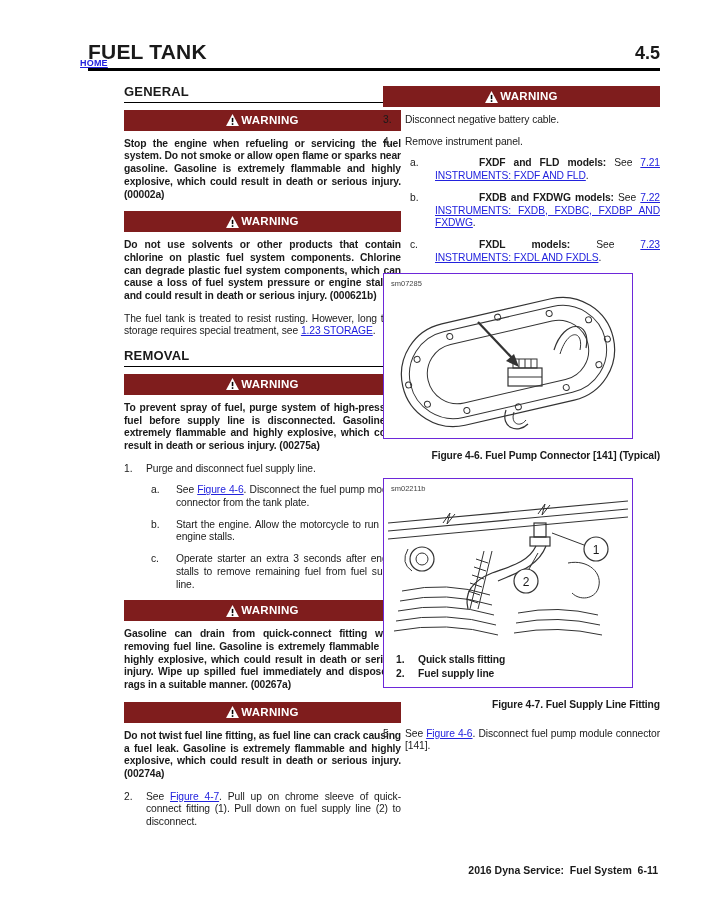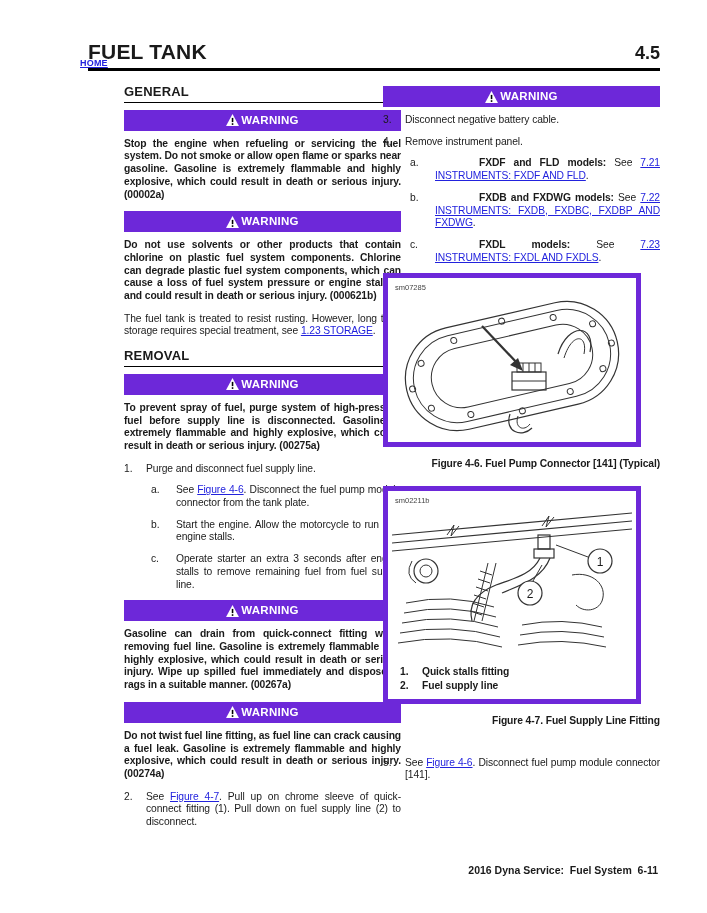--- a/index.html
+++ b/index.html
@@ -11,34 +11,34 @@
   
   .home{position:absolute;top:12px;left:80px;font-size:9px;font-weight:bold;letter-spacing:.2px;margin-top:46px;}
   .title{position:absolute;top:40px;left:88px;font-size:21px;font-weight:bold;letter-spacing:.2px;}
   .secnum{position:absolute;top:43px;right:47px;font-size:18px;font-weight:bold;}
   .titlerule{position:absolute;top:68px;left:88px;right:47px;height:3px;background:#000;}
   
   .col{position:absolute;top:86px;width:277px;font-size:10.3px;line-height:12.7px;letter-spacing:-0.1px;}
   .col-left{left:100px;margin-left:24px;}
   .col-right{left:383px;}
   h2.sec{font-size:13px;font-weight:bold;margin:0 0 7px 0;padding:0 0 3px 0;border-bottom:1.5px solid #000;letter-spacing:.2px;}
-  .banner{background:#6d28d9;color:#fff;height:21px;display:flex;align-items:center;justify-content:center;
+  .banner{background:#7f1d1d;color:#fff;height:21px;display:flex;align-items:center;justify-content:center;
           font-weight:bold;font-size:11.5px;margin:3px 0 7px 0;letter-spacing:.3px;}
   .banner svg{margin-right:2px;display:block;}
   .wtext{font-weight:bold;text-align:justify;margin:0 0 10px 0;}
   .ptext{text-align:justify;margin:0 0 9px 0;}
   .step{display:flex;margin:0 0 9px 0;}
   .step .n{flex:0 0 22px;}
   .step .t{flex:1;text-align:justify;}
   .sub{margin-left:27px;}
   .sub .n{flex:0 0 25px;}
   .b{font-weight:bold;padding-left:44px;}
   .mt4{margin-top:4px;}
   
-  .figbox{border:5px solid #6d28d9;width:248px;position:relative;background:#fff;}
+  .figbox{border:1px solid #6d28d9;width:248px;position:relative;background:#fff;}
   .figcode{position:absolute;top:4px;left:7px;font-size:7.5px;color:#444;letter-spacing:0;}
   .figbox svg.draw{display:block;margin:14px 0 2px 4px;}
   .legend{padding:0 8px 6px 12px;font-weight:bold;line-height:14px;}
   .legend .row{display:flex;}
   .legend .n{flex:0 0 22px;}
   .figcap{font-weight:bold;text-align:right;width:277px;margin:11px 0 15px 0;letter-spacing:-0.1px;}
   
   .footer{position:absolute;top:864px;right:49px;font-size:10.5px;font-weight:bold;white-space:pre;}
   .ln{stroke:#333;fill:none;stroke-width:1.2;}
   .ln-thin{stroke:#333;fill:none;stroke-width:1;}
@@ -242,21 +242,21 @@
       <div class="row">
         <span class="n">1.</span>
         <span>Quick stalls fitting</span>
       </div>
       <div class="row">
         <span class="n">2.</span>
         <span>Fuel supply line</span>
       </div>
     </div>
   </div>
-  <div class="figcap" style="margin-bottom:29px;">Figure 4-7. Fuel Supply Line Fitting</div>
+  <div class="figcap" style="margin-bottom:16px;">Figure 4-7. Fuel Supply Line Fitting</div>
 
   <div class="step">
     <span class="n">5.</span>
     <span class="t"><span>See </span><a class="lnk">Figure 4-6</a><span>. Disconnect fuel pump module connector [141].</span></span>
   </div>
 </div>
 
 <div class="footer">2016 Dyna Service:  Fuel System  6-11</div>
 
 </body></html>

